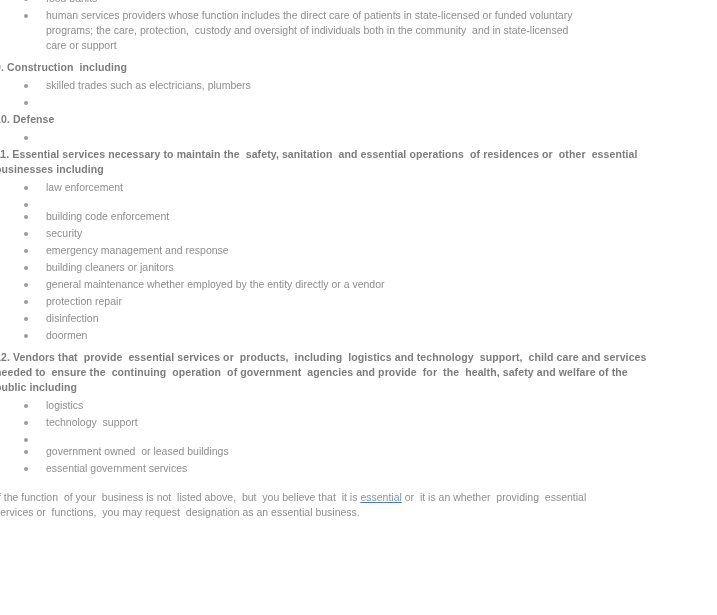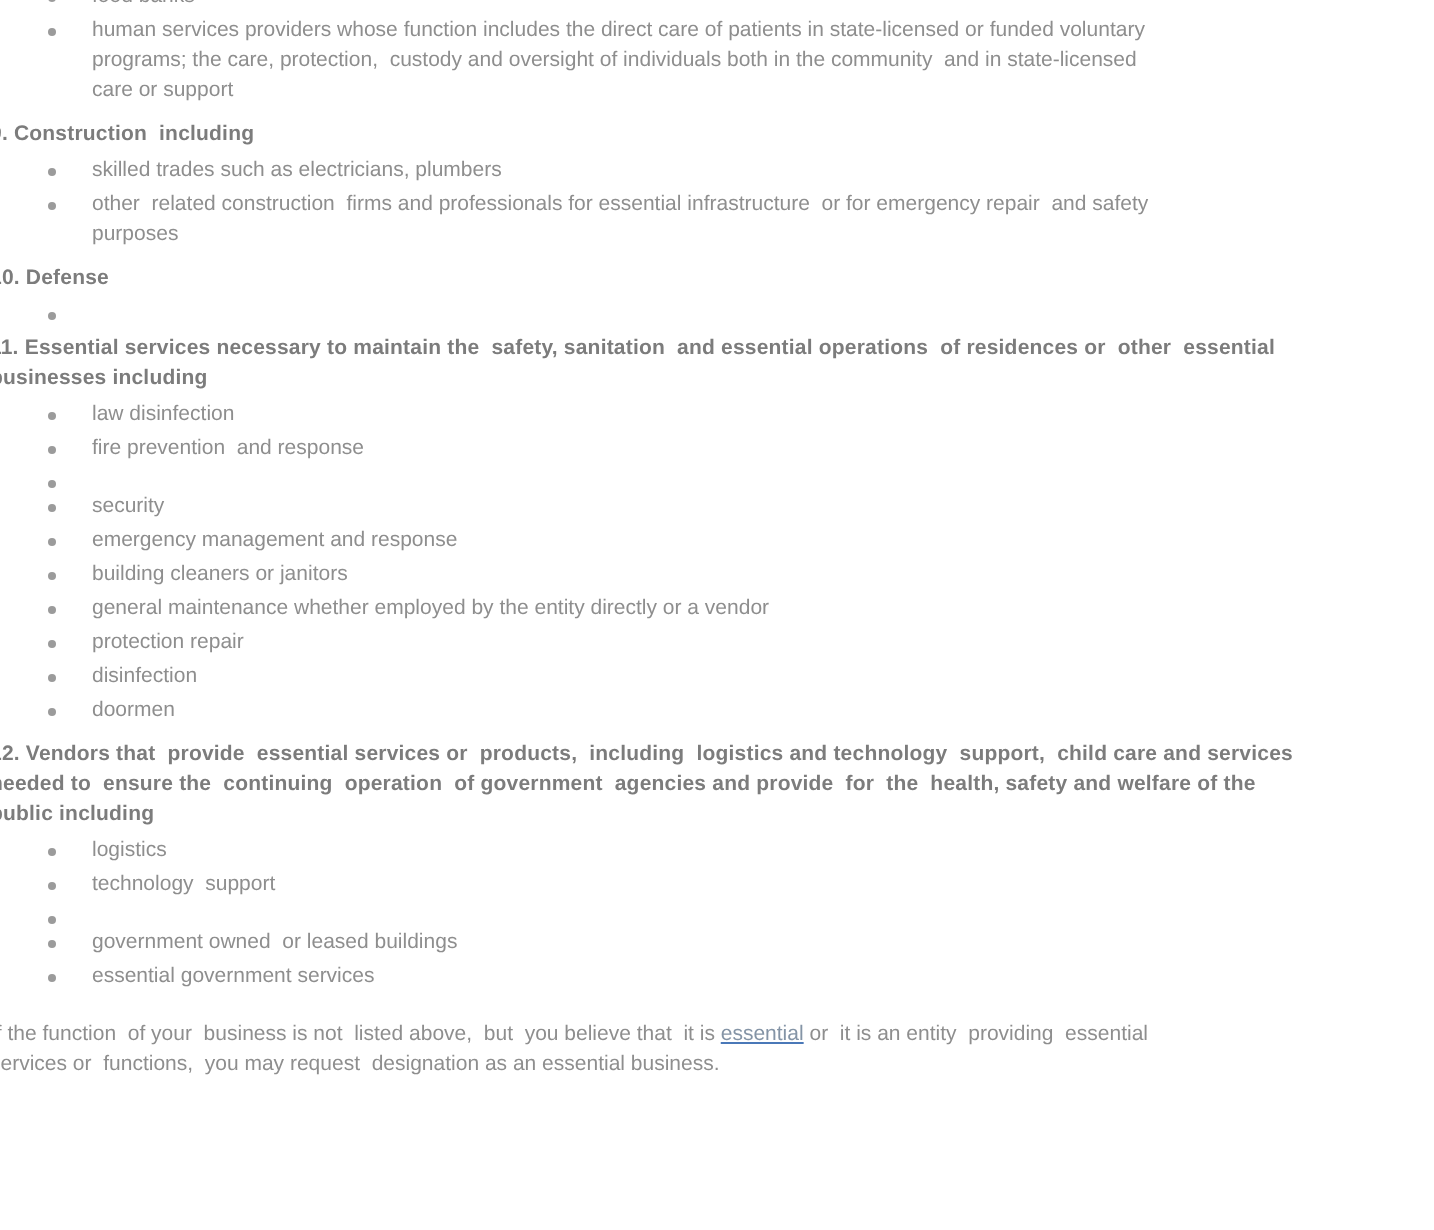--- a/index.html
+++ b/index.html
@@ -96,49 +96,45 @@
         <div class="line">9. Construction  including</div>
       </div>
       <div class="bullet-item">
     <span class="dot"></span>
     <div class="bullet-lines">
           <div class="line">skilled trades such as electricians, plumbers</div>
         </div>
   </div>
       <div class="bullet-item">
     <span class="dot"></span>
-    <div class="bullet-lines">
-          <div class="line">other  related construction  firms and professionals for essential infrastructure  or for emergency repair  and safety</div>
-          <div class="line">purposes</div>
-        </div>
   </div>
       <div class="heading">
         <div class="line">10. Defense</div>
       </div>
       <div class="bullet-item">
     <span class="dot"></span>
   </div>
       <div class="heading">
         <div class="line">11. Essential services necessary to maintain the  safety, sanitation  and essential operations  of residences or  other  essential</div>
         <div class="line">businesses including</div>
       </div>
       <div class="bullet-item">
     <span class="dot"></span>
     <div class="bullet-lines">
-          <div class="line">law disinfection</div>
-        </div>
-  </div>
-      <div class="bullet-item">
-    <span class="dot"></span>
-    <div class="bullet-lines">
-          <div class="line">fire prevention  and response</div>
-        </div>
-  </div>
-      <div class="bullet-item">
-    <span class="dot"></span>
+          <div class="line">law enforcement</div>
+        </div>
+  </div>
+      <div class="bullet-item">
+    <span class="dot"></span>
+  </div>
+      <div class="bullet-item">
+    <span class="dot"></span>
+    <div class="bullet-lines">
+          <div class="line">building code enforcement</div>
+        </div>
   </div>
       <div class="bullet-item">
     <span class="dot"></span>
     <div class="bullet-lines">
           <div class="line">security</div>
         </div>
   </div>
       <div class="bullet-item">
     <span class="dot"></span>
     <div class="bullet-lines">
@@ -201,18 +197,18 @@
           <div class="line">government owned  or leased buildings</div>
         </div>
   </div>
       <div class="bullet-item">
     <span class="dot"></span>
     <div class="bullet-lines">
           <div class="line">essential government services</div>
         </div>
   </div>
       <div class="paragraph">
-        <div class="line"><span>If the function  of your  business is not  listed above,  but  you believe that  it is </span><a class="link">essential</a><span> or  it is an entity  providing  essential</span></div>
+        <div class="line"><span>If the function  of your  business is not  listed above,  but  you believe that  it is </span><a class="link">essential</a><span> or  it is an whether  providing  essential</span></div>
         <div class="line"><span>services or  functions,  you may request  designation as an essential business.</span></div>
       </div>
     </div>
   <div class="edge-line"></div>
 </div>
 
 </body></html>

